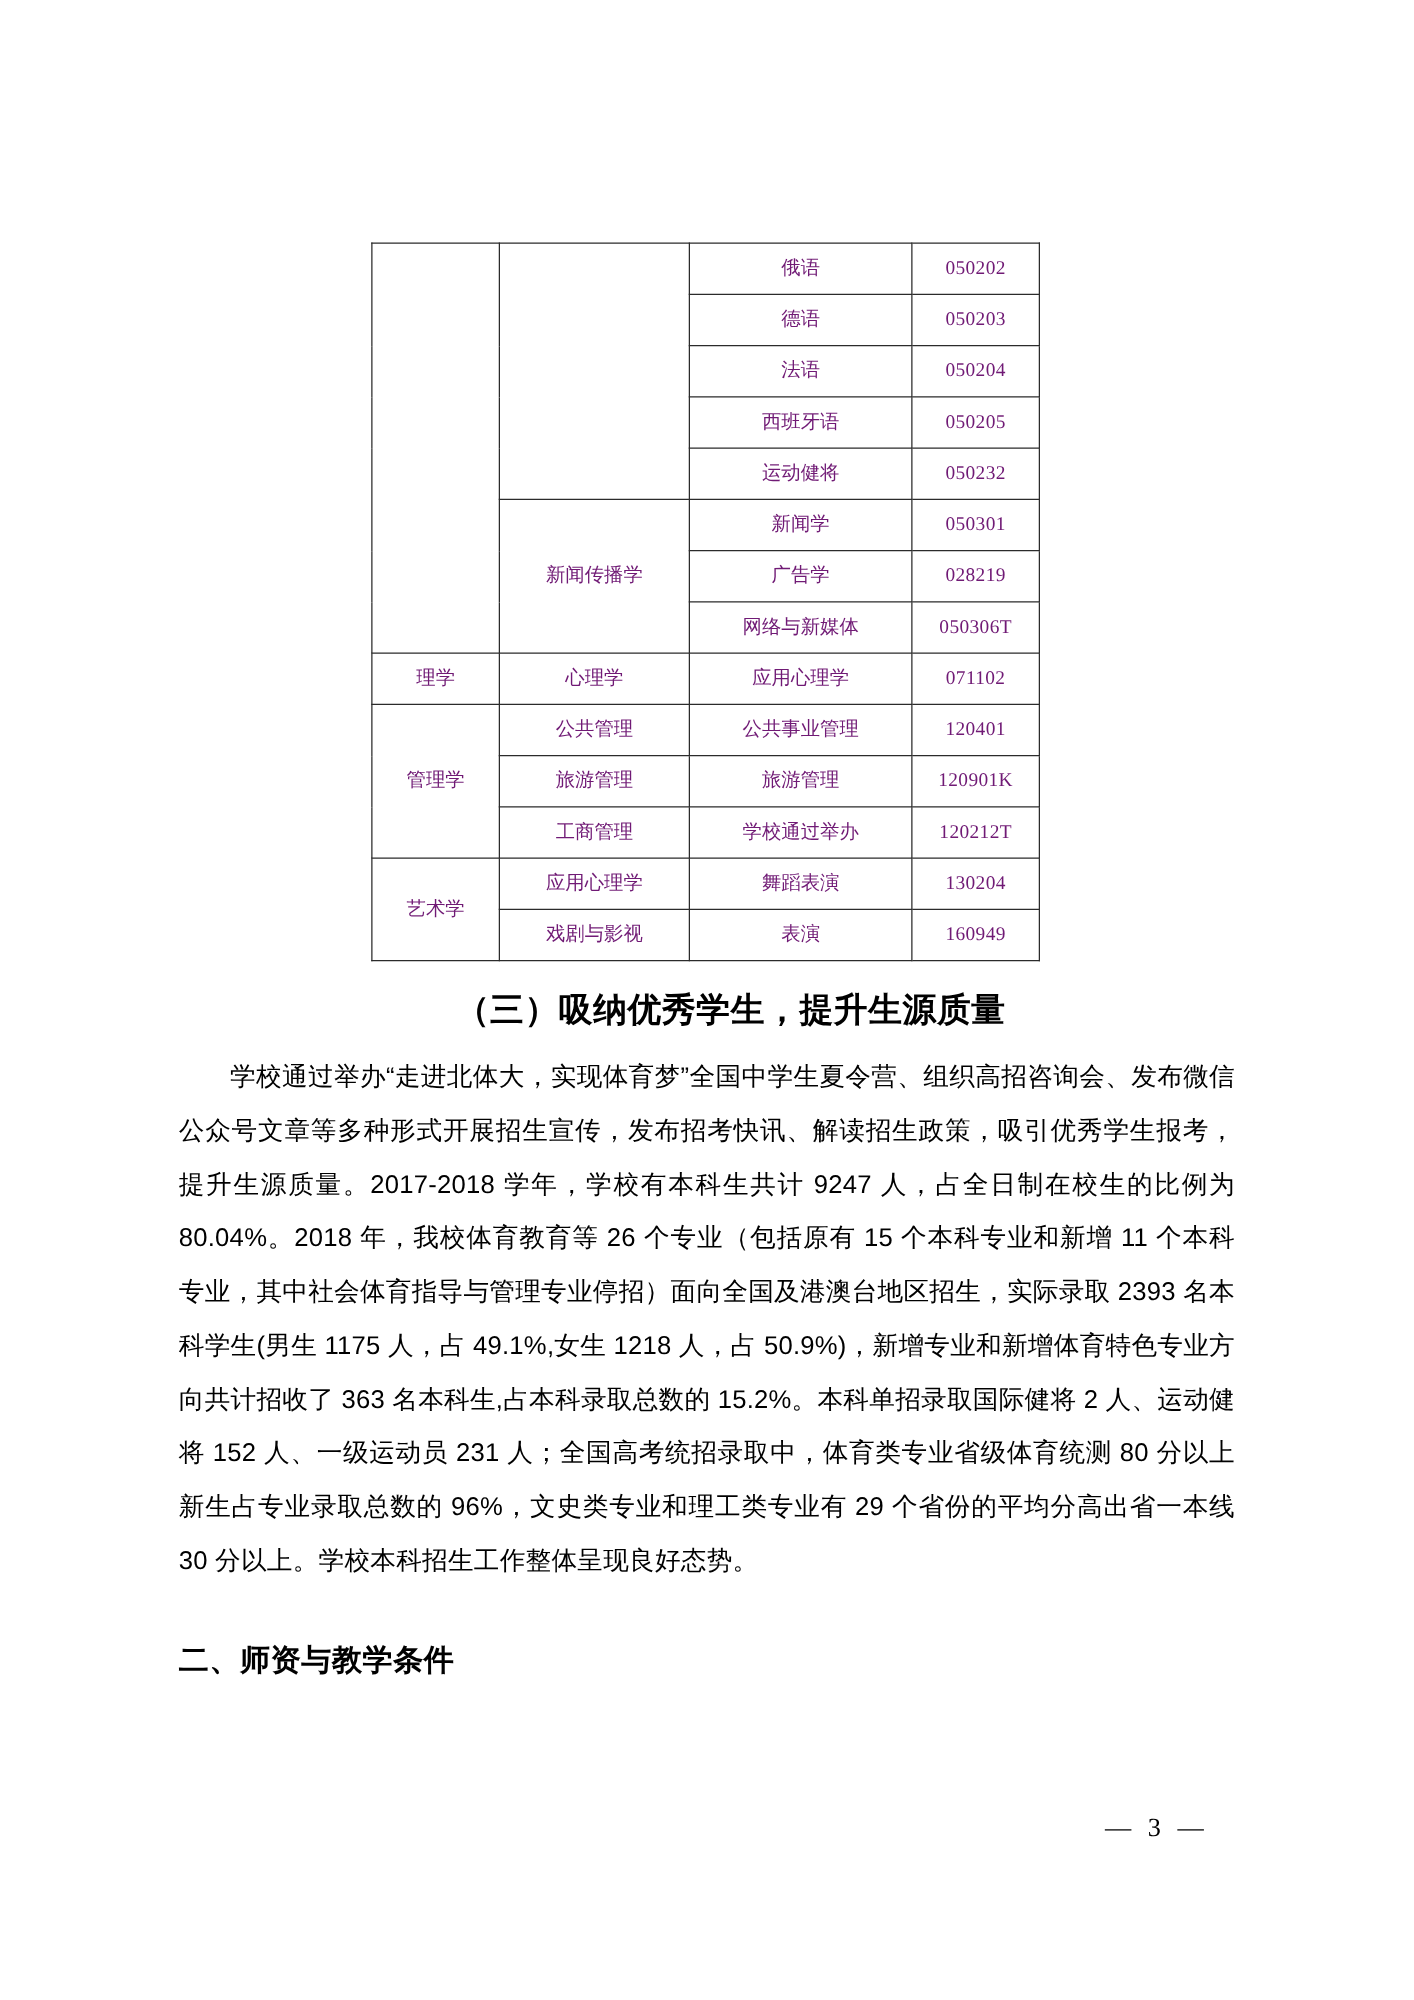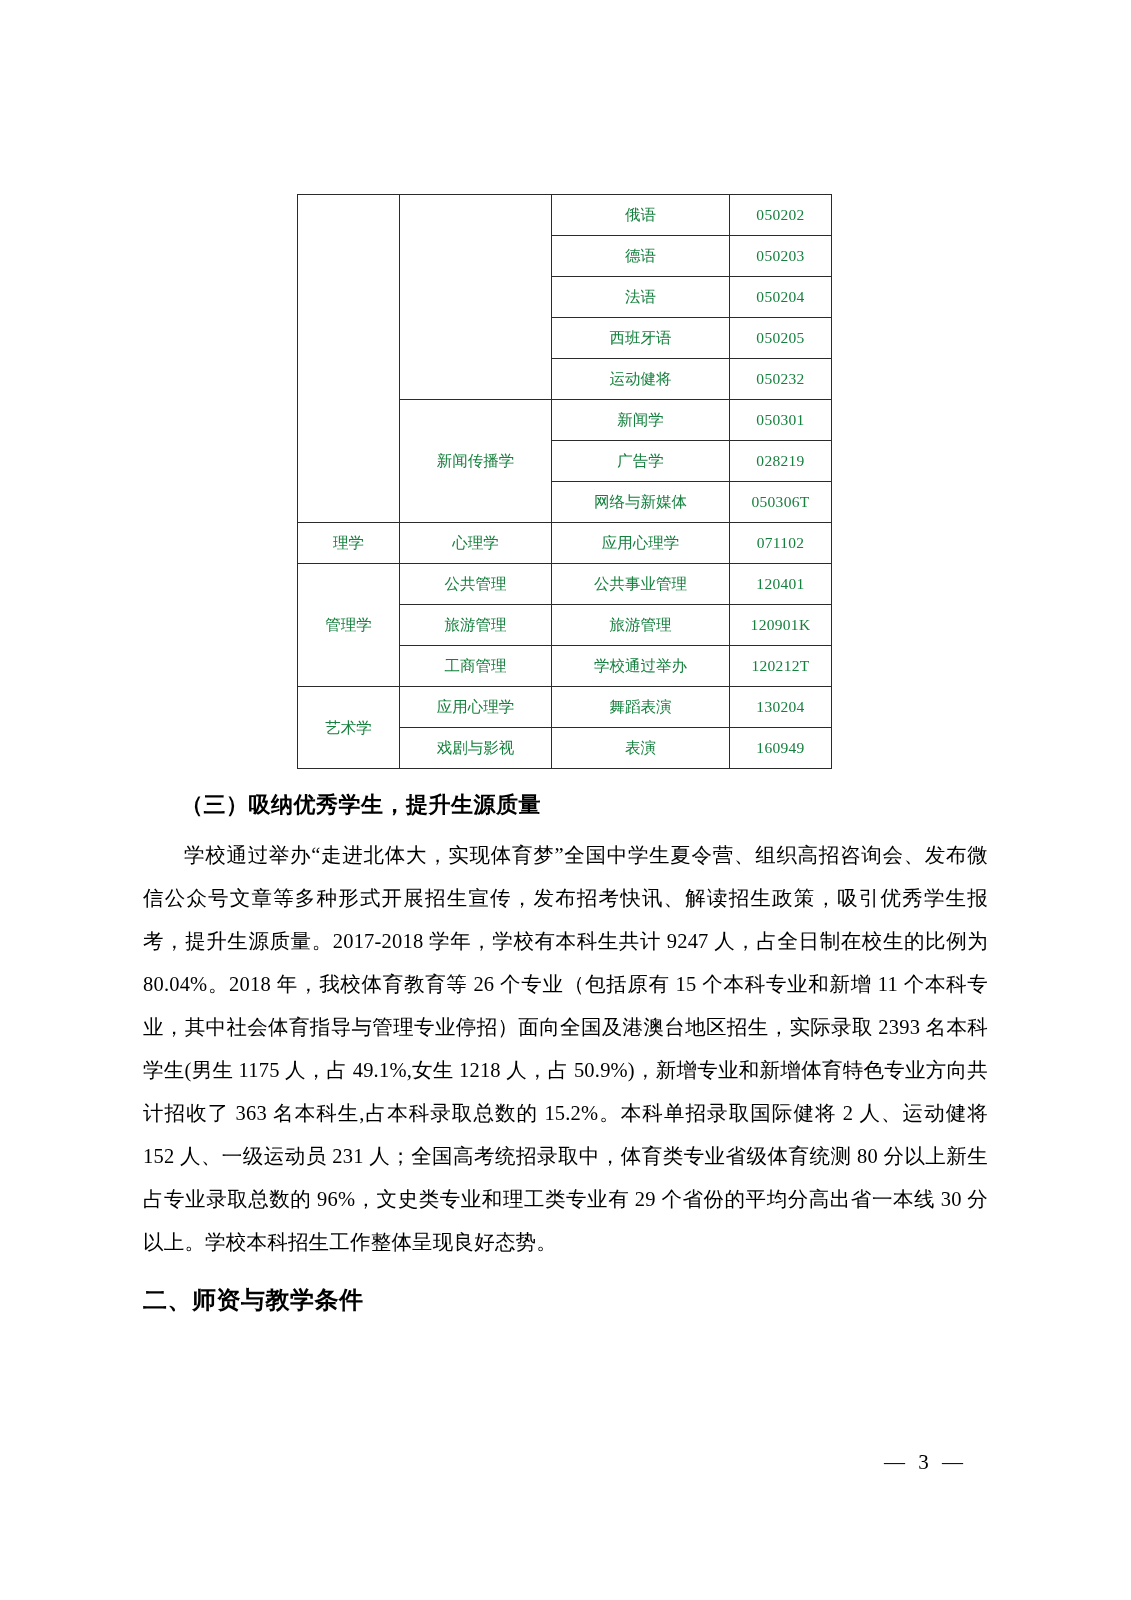--- a/index.html
+++ b/index.html
@@ -36,55 +36,56 @@
   }
   table.major-table td {
     border: 1px solid #2b2b2b;
     text-align: center;
     vertical-align: middle;
     font-family: "Liberation Serif", "DejaVu Serif", serif;
     font-size: 15.5px;
     height: 40px;
     padding: 0 2px;
     line-height: 1.25;
-    color: #15803d;
+    color: #701a75;
   }
   col.c1 { width: 102px; }
   col.c2 { width: 152px; }
   col.c3 { width: 178px; }
   col.c4 { width: 102px; }
   .code {
     font-family: "Liberation Serif", "DejaVu Serif", serif;
     letter-spacing: 0.3px;
   }
   
   .content {
     position: absolute;
     left: 143px;
     top: 790px;
     width: 845px;
   }
   h3.sub-heading {
     font-family: "DejaVu Sans", "Liberation Sans", sans-serif;
     font-weight: bold;
-    font-size: 22px;
+    font-size: 27px;
     margin: 0 0 14px 0;
     padding-left: 38px;
     letter-spacing: 0.5px;
+    text-align: center;
   }
   h2.main-heading {
     font-family: "DejaVu Sans", "Liberation Sans", sans-serif;
     font-weight: bold;
     font-size: 24px;
-    margin: 20px 0 12px 0;
+    margin: 42px 0 12px 0;
     padding-left: 0;
     letter-spacing: 0.5px;
   }
   p.body-text {
-    font-family: Liberation Serif, serif;
+    font-family: Liberation Sans, sans-serif;
     font-size: 20.5px;
     line-height: 43px;
     margin: 0 0 0 0;
     text-align: justify;
     text-justify: inter-ideograph;
     text-indent: 41px;
     letter-spacing: 0.2px;
   }
   .page-number {
     position: absolute;

